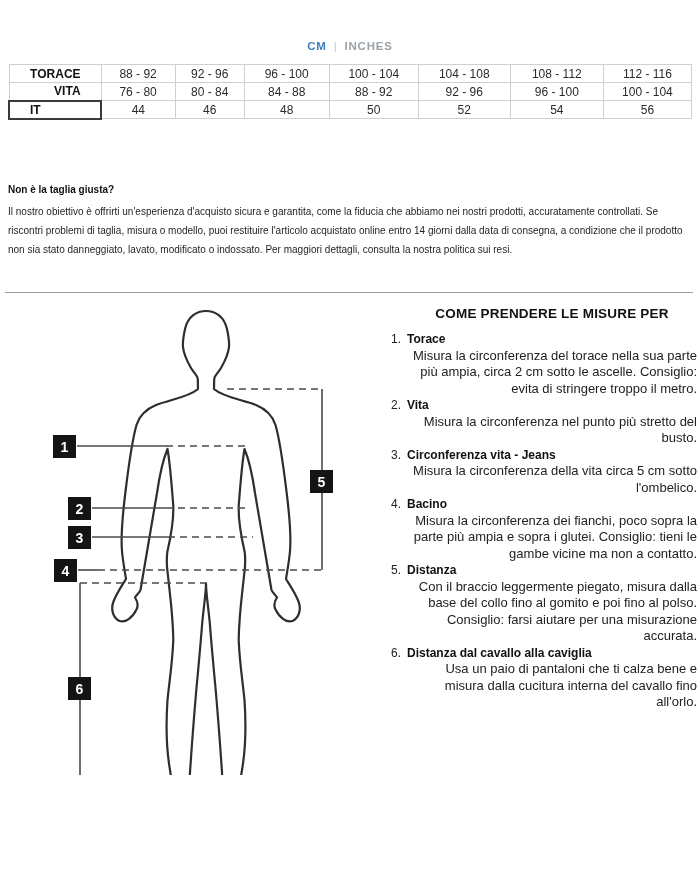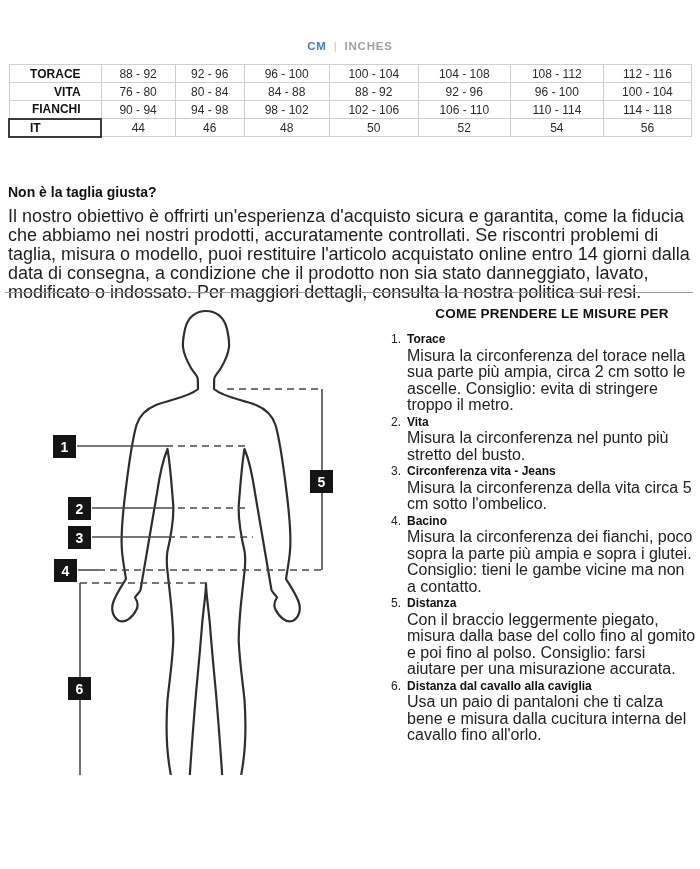--- a/index.html
+++ b/index.html
@@ -58,27 +58,27 @@
     border: 2px solid #3a3a3a;
   }
 
   
   .return-info {
     position: absolute;
     top: 184px; left: 8px;
     width: 686px;
   }
   .return-info h3 {
-    font-size: 14px;
+    font-size: 10px;
     font-weight: 700;
     color: #111;
     margin-bottom: 7px;
   }
   .return-info p {
-    font-size: 18px;
+    font-size: 10px;
     line-height: 19px;
     color: #1f1f1f;
   }
 
   .divider {
     position: absolute;
     top: 292px; left: 5px;
     width: 688px;
     height: 0;
     border-top: 1px solid #9b9b9b;
@@ -141,23 +141,24 @@
     color: #222;
   }
   .guide-list .li-body { flex: 1; }
   .guide-list .li-title {
     font-size: 12px;
     font-weight: 700;
     color: #111;
     line-height: 16.5px;
   }
   .guide-list .li-desc {
-    font-size: 16px;
+    font-size: 13px;
     line-height: 16.5px;
     color: #222;
+    text-align: right;
   }
 </style>
 </head>
 <body>
 
 <div class="page">
 
   <div class="unit-toggle">
     <span class="cm">CM</span><span class="sep">|</span><span class="inches">INCHES</span>
   </div>
@@ -188,30 +189,20 @@
       <td class="row-label">VITA</td>
       <td>76 - 80</td>
       <td>80 - 84</td>
       <td>84 - 88</td>
       <td>88 - 92</td>
       <td>92 - 96</td>
       <td>96 - 100</td>
       <td>100 - 104</td>
     </tr>
     <tr>
-      <td class="row-label">FIANCHI</td>
-      <td>90 - 94</td>
-      <td>94 - 98</td>
-      <td>98 - 102</td>
-      <td>102 - 106</td>
-      <td>106 - 110</td>
-      <td>110 - 114</td>
-      <td>114 - 118</td>
-    </tr>
-    <tr>
       <td class="row-label-it">IT</td>
       <td>44</td>
       <td>46</td>
       <td>48</td>
       <td>50</td>
       <td>52</td>
       <td>54</td>
       <td>56</td>
     </tr>
   </tbody>

